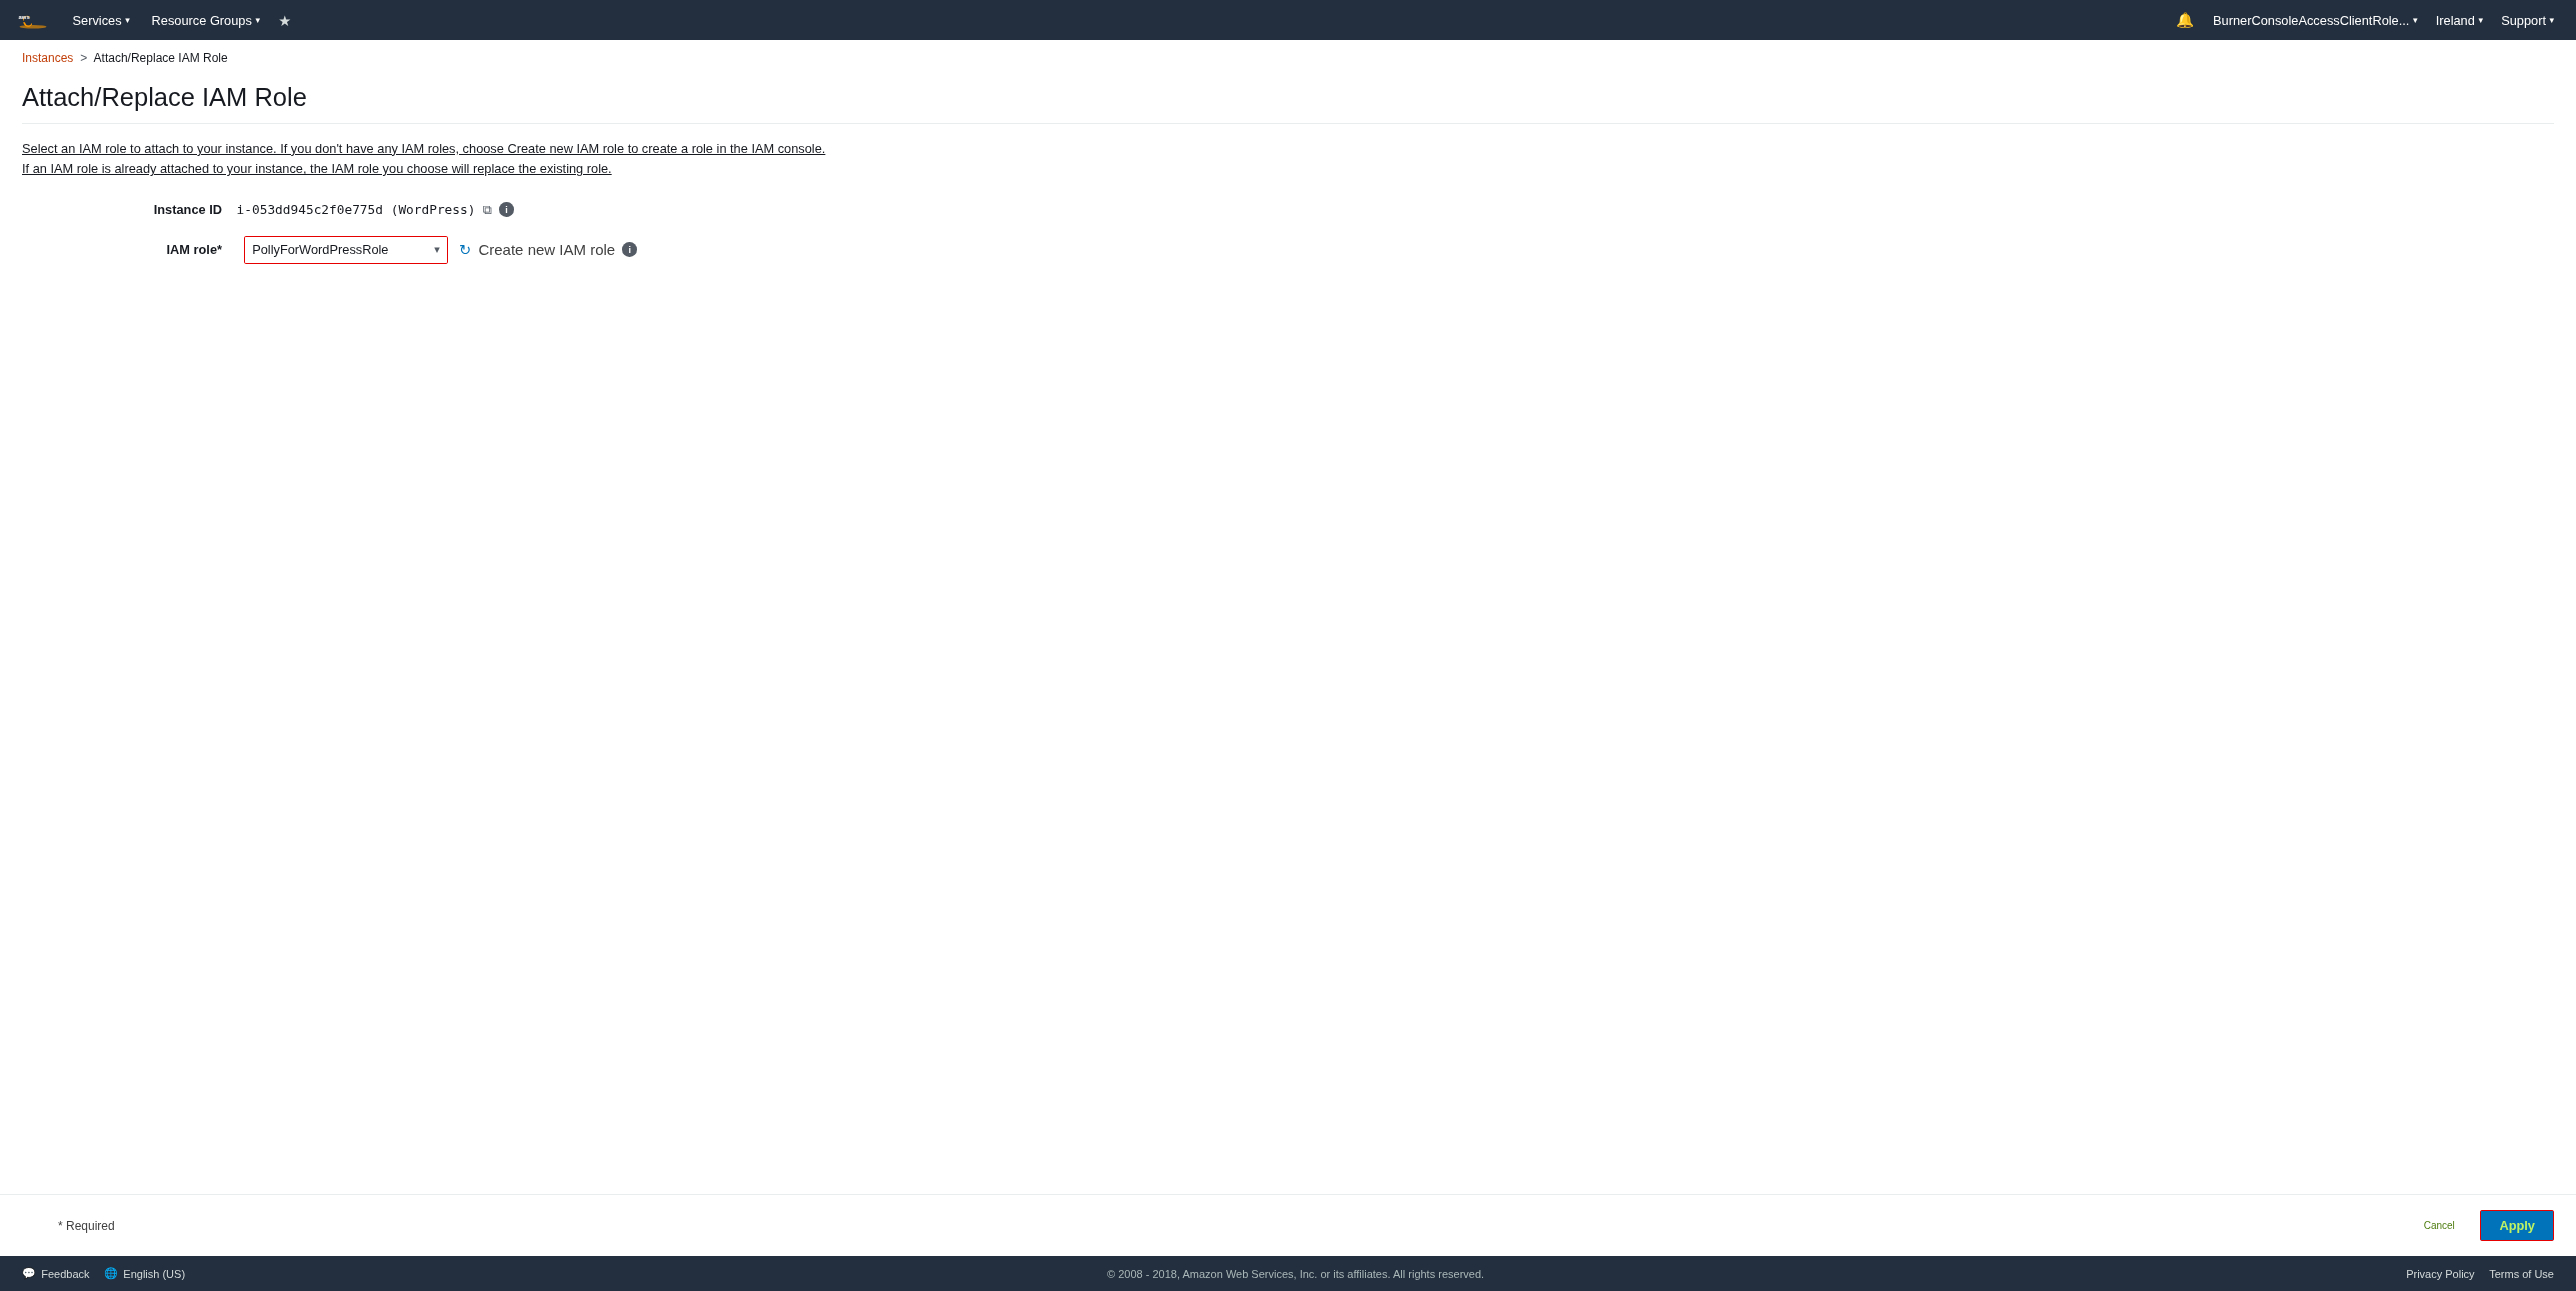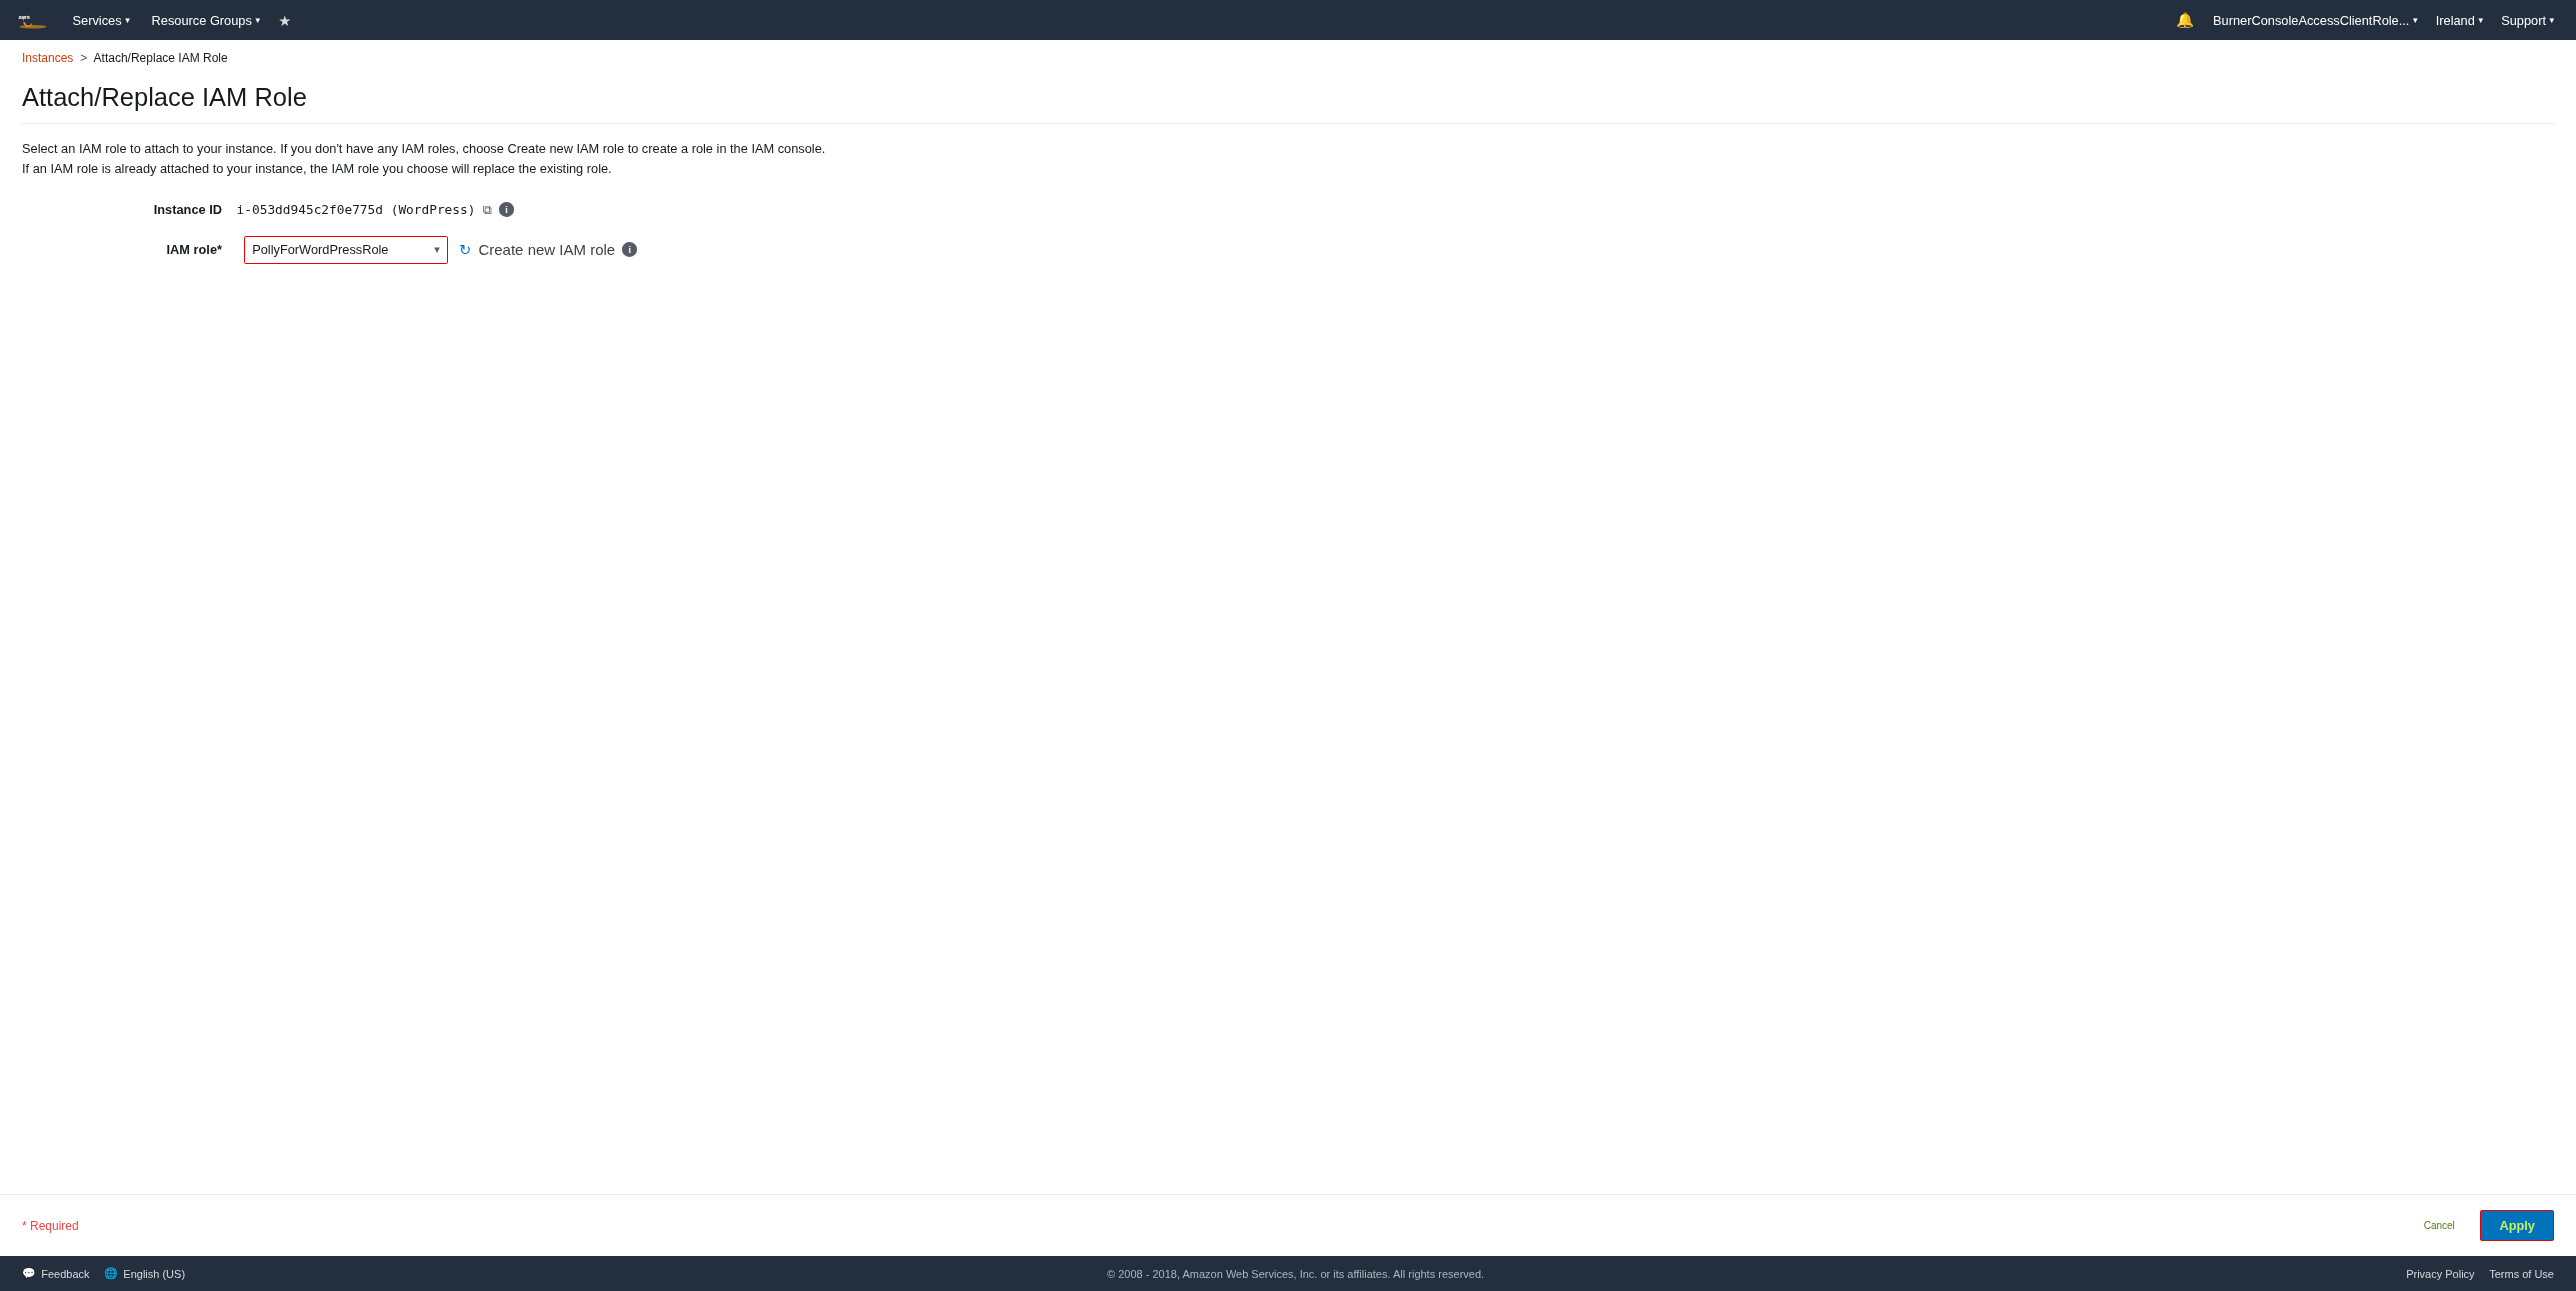--- a/index.html
+++ b/index.html
@@ -72,20 +72,21 @@
       color: #16191f;
       margin-bottom: 14.6px;
       padding-bottom: 11px;
       border-bottom: 0.9px solid #eaeded;
     }
     .page-description {
       font-size: 12.8px;
       color: #16191f;
       margin-bottom: 22px;
       line-height: 1.6;
+      text-decoration: underline;
     }
 
     
     .form-section {
       margin: 22px 0;
     }
     .form-row {
       display: flex;
       align-items: center;
       margin-bottom: 18px;
@@ -185,21 +186,22 @@
     
     .form-actions-bar {
       border-top: 0.9px solid #eaeded;
       padding: 14.6px 22px;
       display: flex;
       align-items: center;
       justify-content: space-between;
     }
     .required-note {
       font-size: 12px;
-      color: #ef4444;
+      color: #404040;
+      margin-left: 36px;
     }
     .actions-right {
       display: flex;
       align-items: center;
       gap: 14.6px;
     }
     .btn-cancel {
       background: none;
       border: none;
       color: #4d7c0f;

